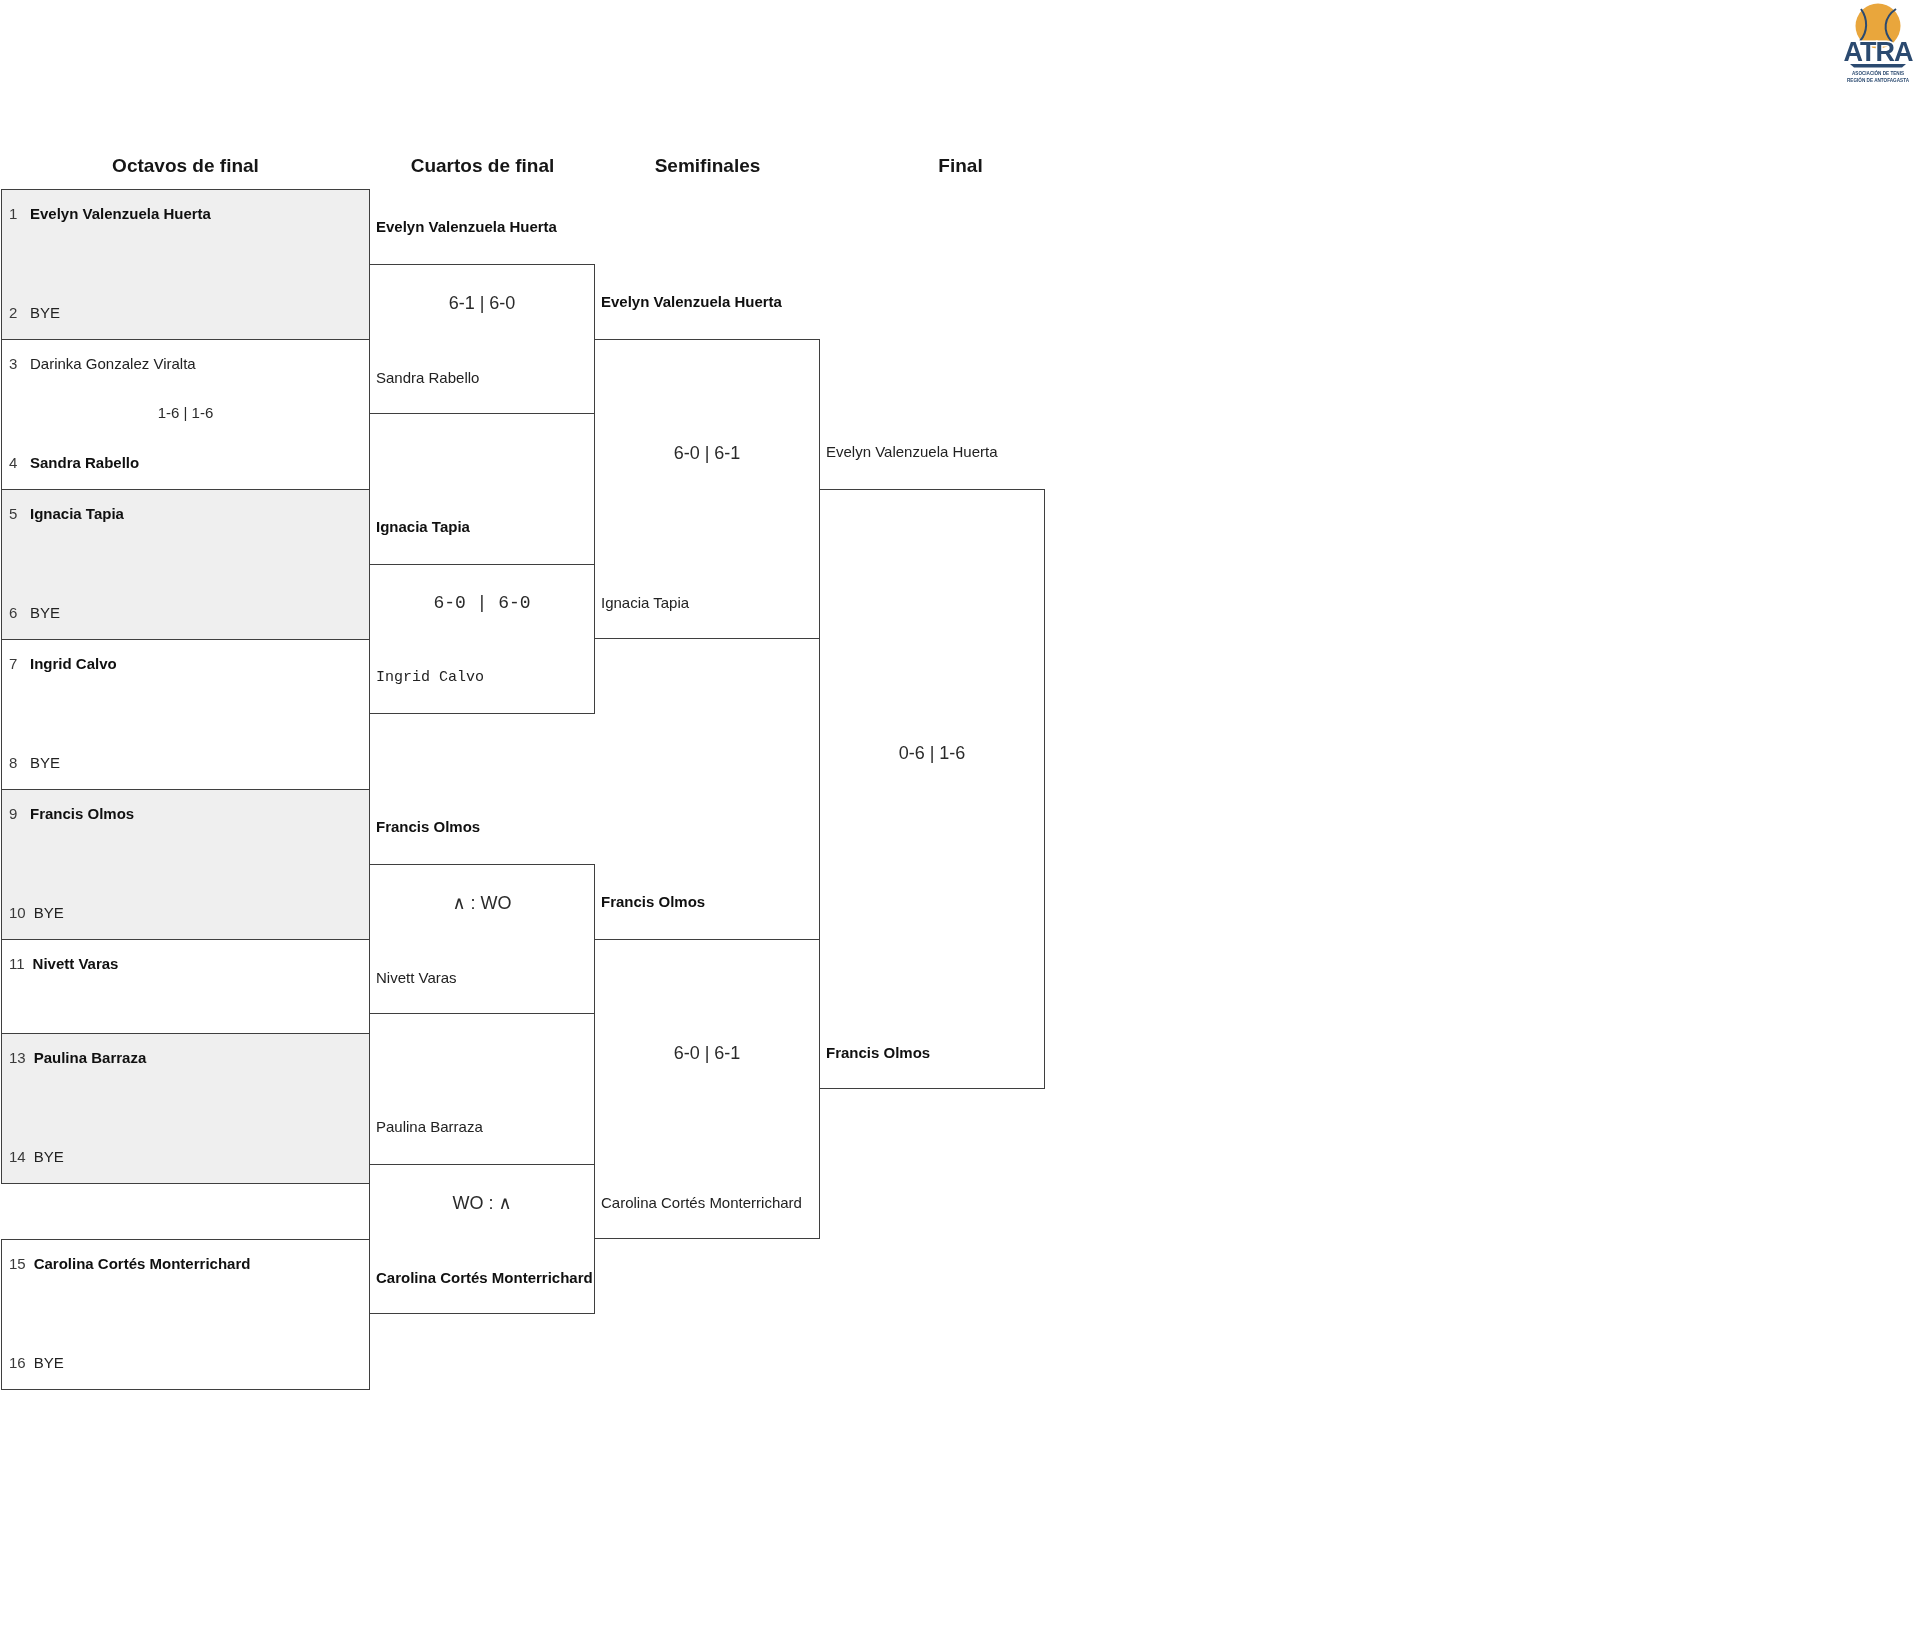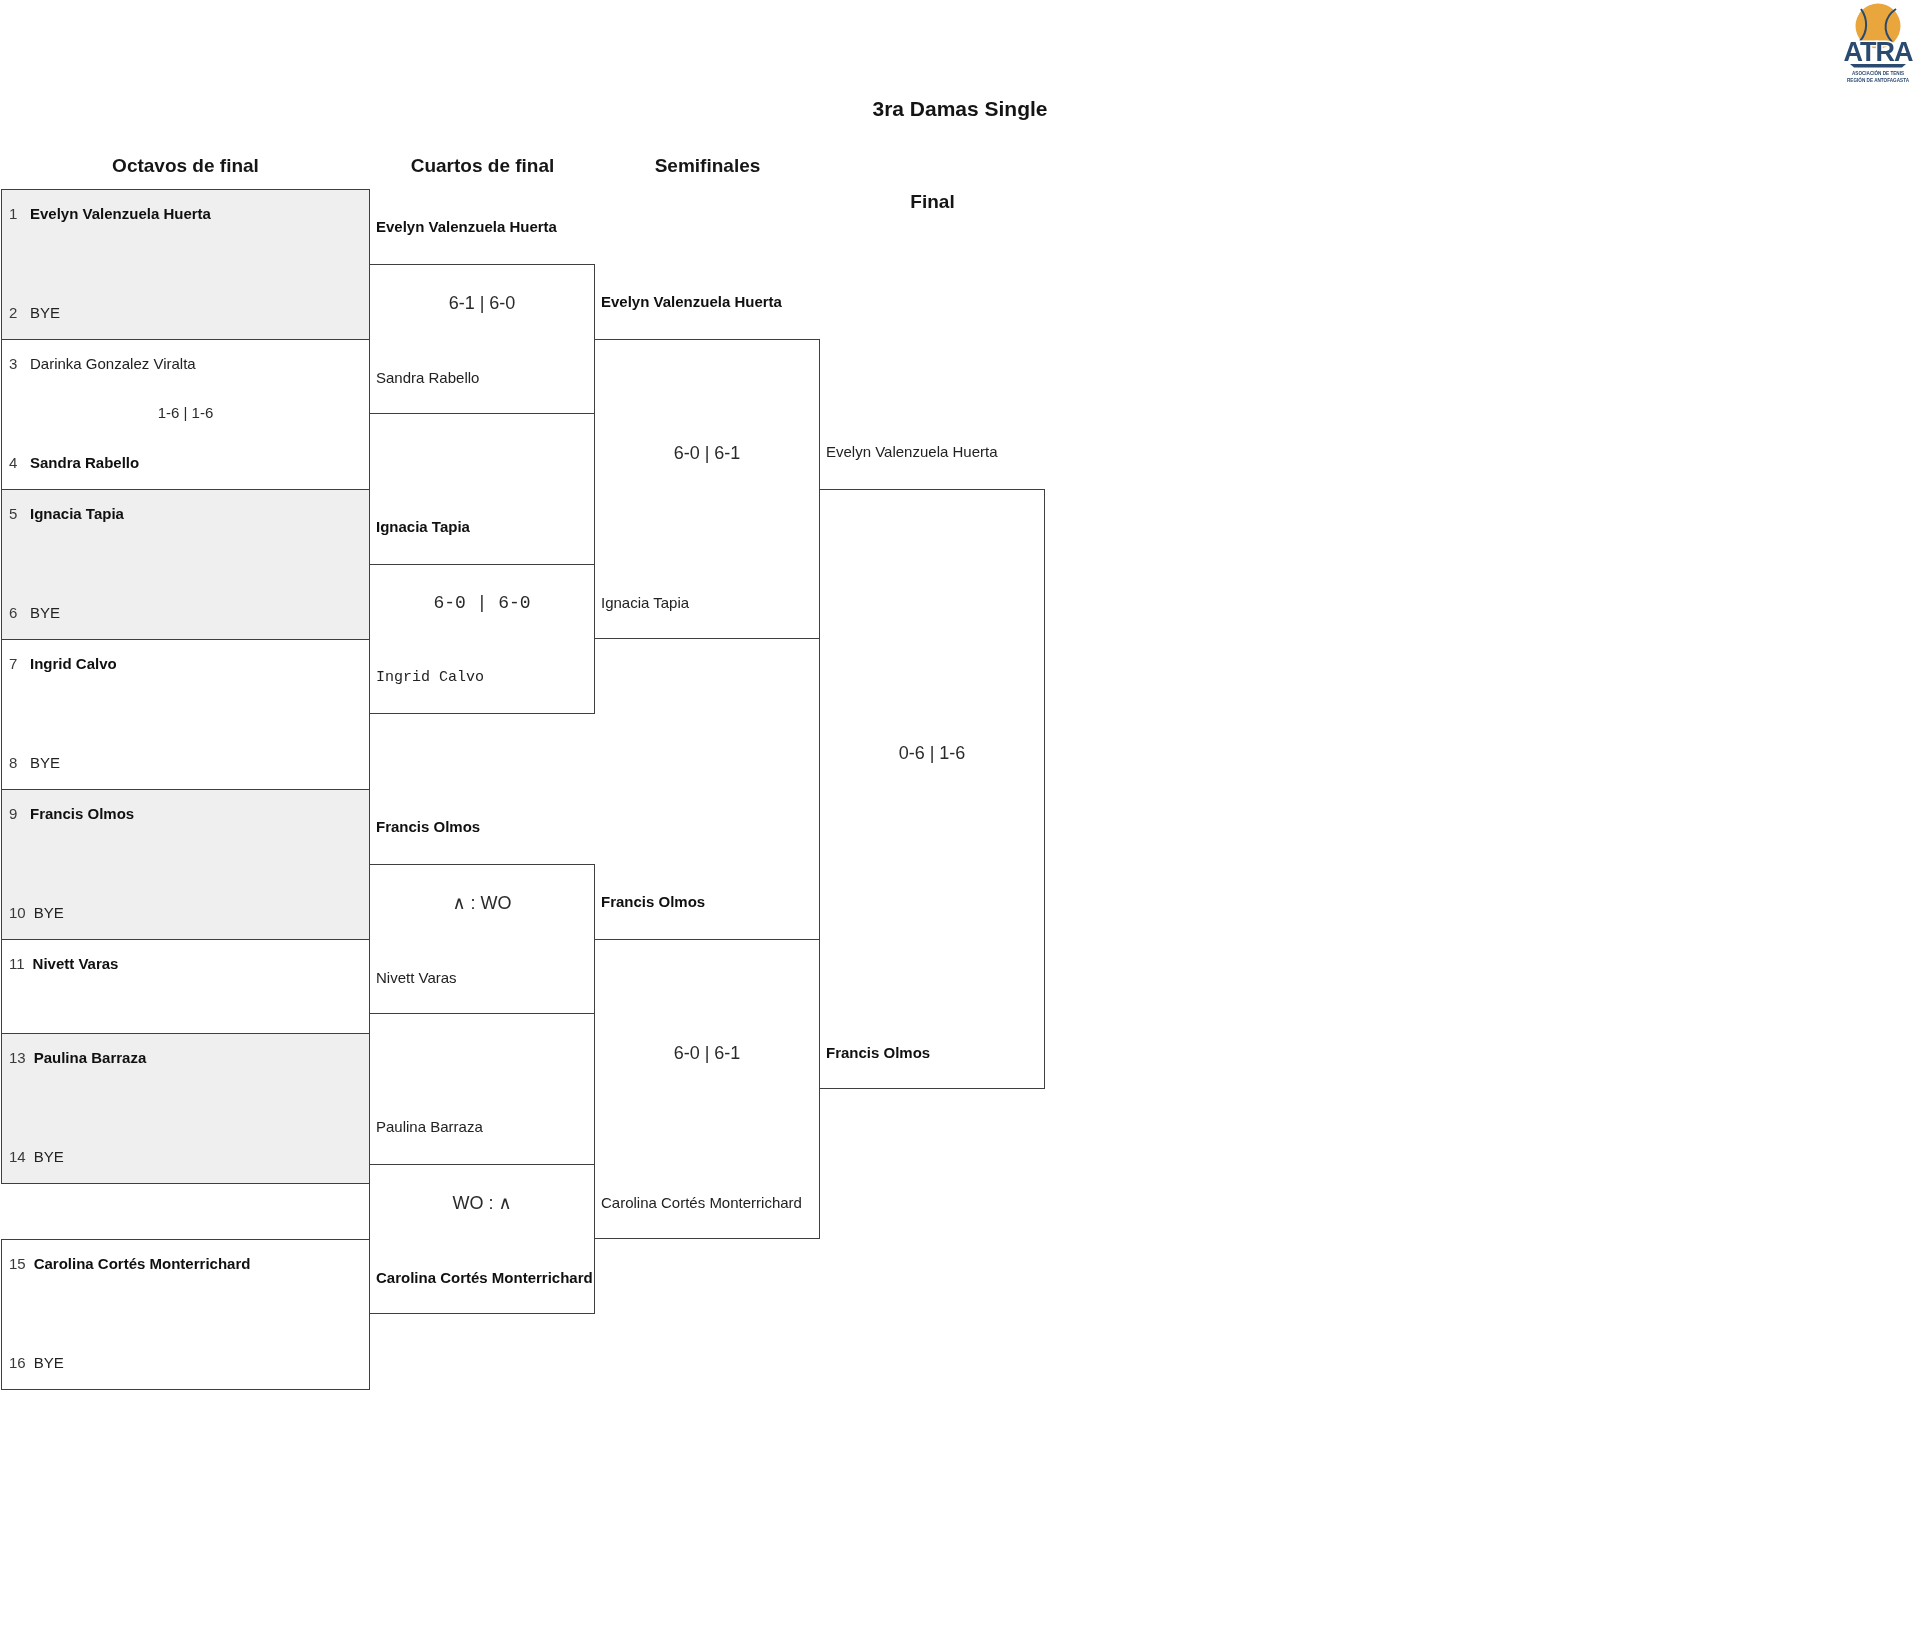--- a/index.html
+++ b/index.html
@@ -43,26 +43,25 @@
   <svg class="logo" viewBox="0 0 76 84" xmlns="http://www.w3.org/2000/svg">
     <circle cx="38" cy="24" r="22.5" fill="#e9a63c"></circle>
     <path d="M 21 7 C 28 17 28 30 20 39" fill="none" stroke="#2b4a70" stroke-width="2"></path>
     <path d="M 56 7 C 44 15 42 29 52 40" fill="none" stroke="#2b4a70" stroke-width="2"></path>
     <text x="38" y="59" text-anchor="middle" font-family="Liberation Sans, sans-serif" font-size="27" font-weight="800" fill="#2b4a70" stroke="#ffffff" stroke-width="3" paint-order="stroke" letter-spacing="-1">ATRA</text>
     <polygon points="10,62 66,62 62,65.5 14,65.5" fill="#2b4a70"></polygon>
     <text x="38" y="72.5" text-anchor="middle" font-family="Liberation Sans, sans-serif" font-size="6" font-weight="700" fill="#2b4a70" textLength="52" lengthAdjust="spacingAndGlyphs">ASOCIACIÓN DE TENIS</text>
     <text x="38" y="79.5" text-anchor="middle" font-family="Liberation Sans, sans-serif" font-size="6" font-weight="700" fill="#2b4a70" textLength="62" lengthAdjust="spacingAndGlyphs">REGIÓN DE ANTOFAGASTA</text>
   </svg>
 
-  <div class="bracket-title">3ra Damas Single</div>
 
   <div class="col-header" style="left:1px;width:369px;">Octavos de final</div>
   <div class="col-header" style="left:370px;width:225px;">Cuartos de final</div>
   <div class="col-header" style="left:595px;width:225px;">Semifinales</div>
-  <div class="col-header" style="left:820px;width:225px;margin-top:36px;">Final</div>
+  <div class="col-header" style="left:848px;width:225px;">Final</div>
 
   <div class="r16box shaded" style="top:189px;">
     <div class="prow rowA">
         <span class="seed">1</span>
         <span class="pname bold">Evelyn Valenzuela Huerta</span>
       </div>
     <div class="r16score"></div>
     <div class="prow rowB">
         <span class="seed">2</span>
         <span class="pname">BYE</span>

